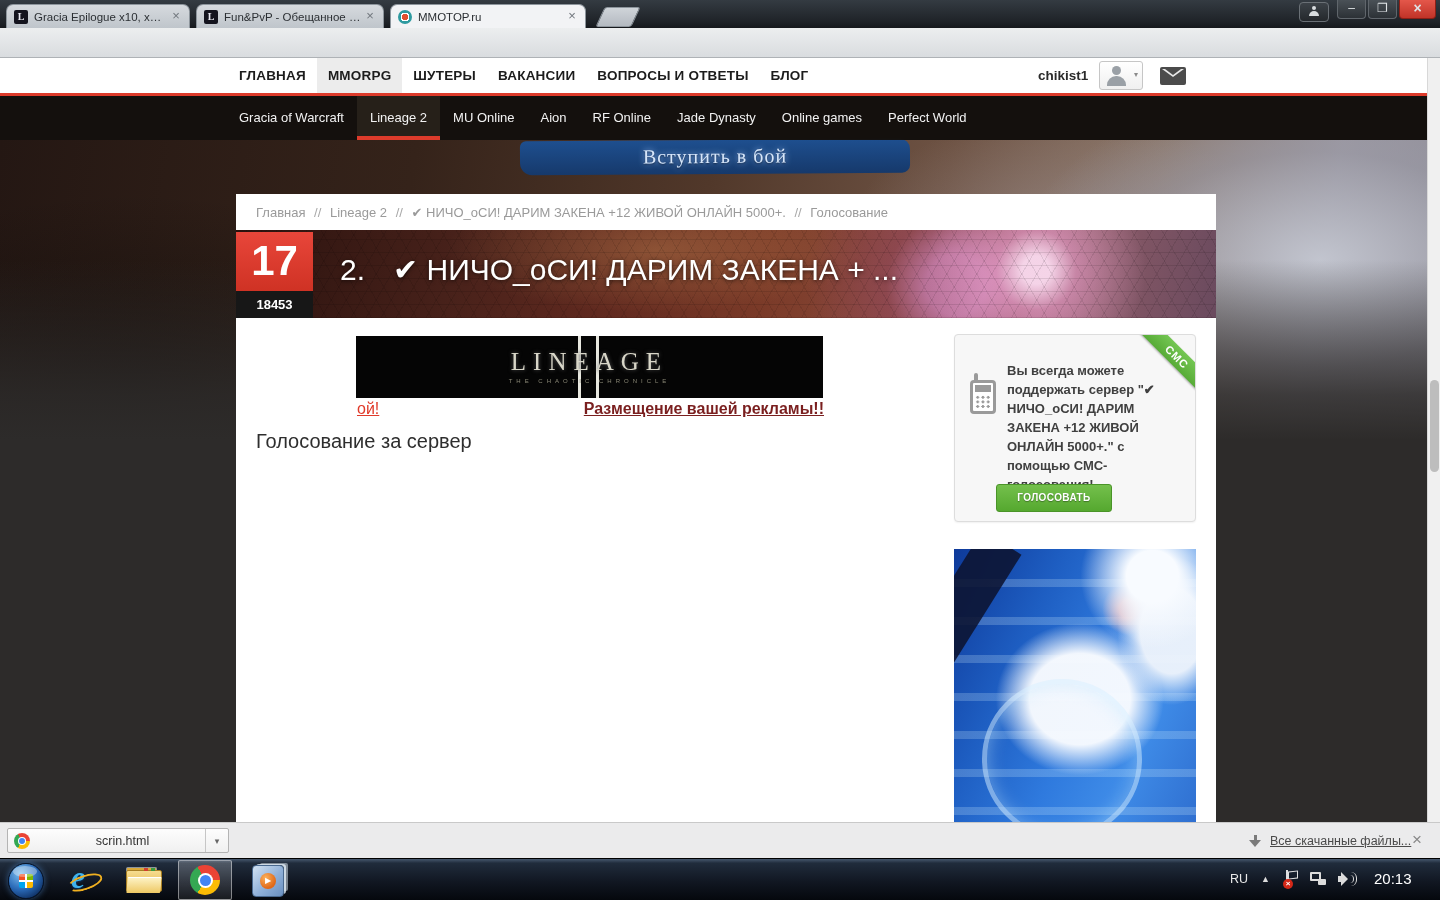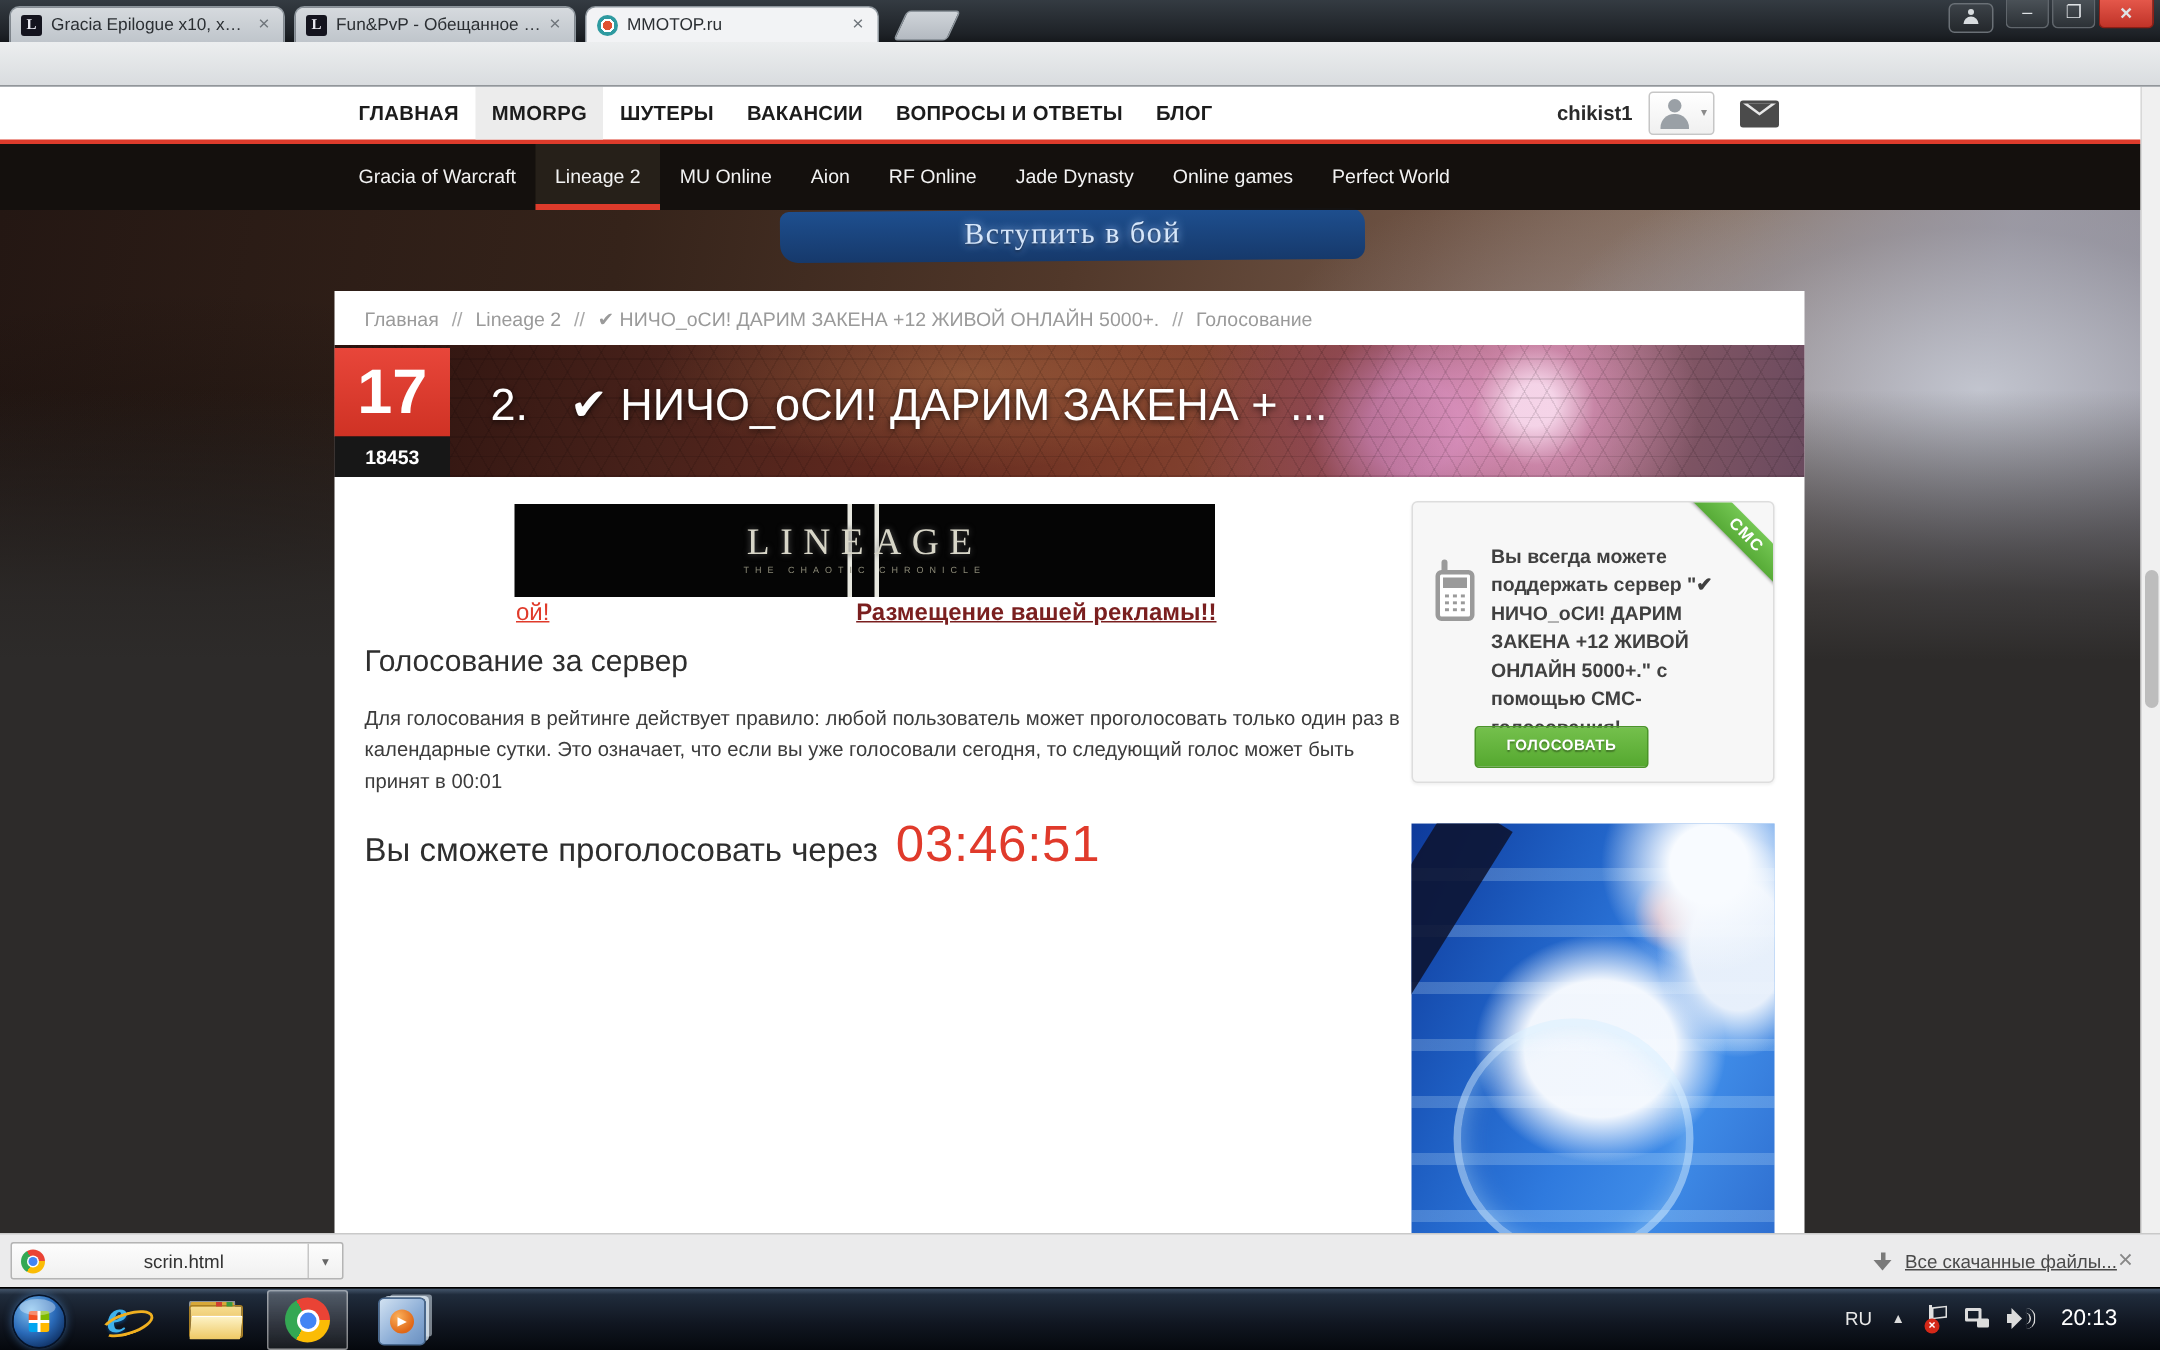--- a/index.html
+++ b/index.html
@@ -97,21 +97,21 @@
     background:linear-gradient(180deg,#1e4f8f,#16396b);border-radius:6px 10px 8px 12px;
     transform:rotate(-.4deg);text-align:center;}
   .cta-stroke span{font-family:"Liberation Serif",serif;font-size:20px;color:#d6e6fa;
     line-height:32px;text-shadow:0 0 6px #9cc6ff,0 1px 2px #04122a;letter-spacing:1px;}
 
   .scrollbar{position:absolute;right:0;top:0;width:13px;height:764px;background:#f0f0f0;
     border-left:1px solid #d8d8d8;box-sizing:border-box;z-index:8;}
   .thumb{position:absolute;left:2px;top:322px;width:9px;height:92px;background:#bdbdbd;border-radius:5px;}
 
   
-  .column{position:absolute;left:223px;top:136px;width:980px;bottom:0;background:#fff;z-index:5;}
+  .column{position:absolute;left:236px;top:136px;width:980px;bottom:0;background:#fff;z-index:5;}
   .breadcrumb{position:absolute;left:0;top:0;width:100%;height:36px;box-sizing:border-box;
     padding:11px 20px;font-size:13px;color:#9a9a9a;white-space:nowrap;overflow:hidden;}
   .breadcrumb .sep{color:#a8a8a8;margin:0 5px;}
 
   .srv-banner{position:absolute;left:0;top:36px;width:980px;height:88px;overflow:hidden;
     background:
       radial-gradient(circle at 800px 40px,rgba(255,225,245,.9) 0 14px,rgba(245,170,215,.55) 40px,rgba(200,110,170,0) 110px),
       radial-gradient(circle at 720px 55px,rgba(205,130,190,.7) 0 30px,rgba(150,70,120,.35) 70px,rgba(120,40,90,0) 150px),
       radial-gradient(ellipse 300px 90px at 420px 20px,rgba(210,150,90,.35) 0%,rgba(210,150,90,0) 70%),
       linear-gradient(100deg,#2a120e 0%,#47211a 22%,#60291f 38%,#7a3a28 54%,#8a4a3a 68%,#96606a 82%,#6a4a5e 100%);}
@@ -382,25 +382,20 @@
         <span class="bar" style="left:240px;"></span>
         <div class="brand">LINEAGE</div>
         <div class="brandsub">THE CHAOTIC CHRONICLE</div>
       </div>
       <div class="adlinks">
         <span class="l">ой!</span>
         <span class="r">Размещение вашей рекламы!!</span>
       </div>
 
       <div class="vote-h">Голосование за сервер</div>
-      <div class="vote-rules">Для голосования в рейтинге действует правило: любой пользователь может проголосовать только один раз в календарные сутки. Это означает, что если вы уже голосовали сегодня, то следующий голос может быть принят в 00:01</div>
-      <div class="cdrow">
-        <span class="cdlabel">Вы сможете проголосовать через</span>
-        <span class="cdvalue">03:46:51</span>
-      </div>
 
       <div class="smsbox">
         <div class="ribbon">СМС</div>
         <div class="phone">
           <span class="ant"></span>
             <span class="bod"></span>
             <span class="scr"></span>
             <span class="pad"></span>
         </div>
         <div class="smstext">Вы всегда можете поддержать сервер "✔ НИЧО_оСИ! ДАРИМ ЗАКЕНА +12 ЖИВОЙ ОНЛАЙН 5000+." с помощью СМС-голосования!</div>

